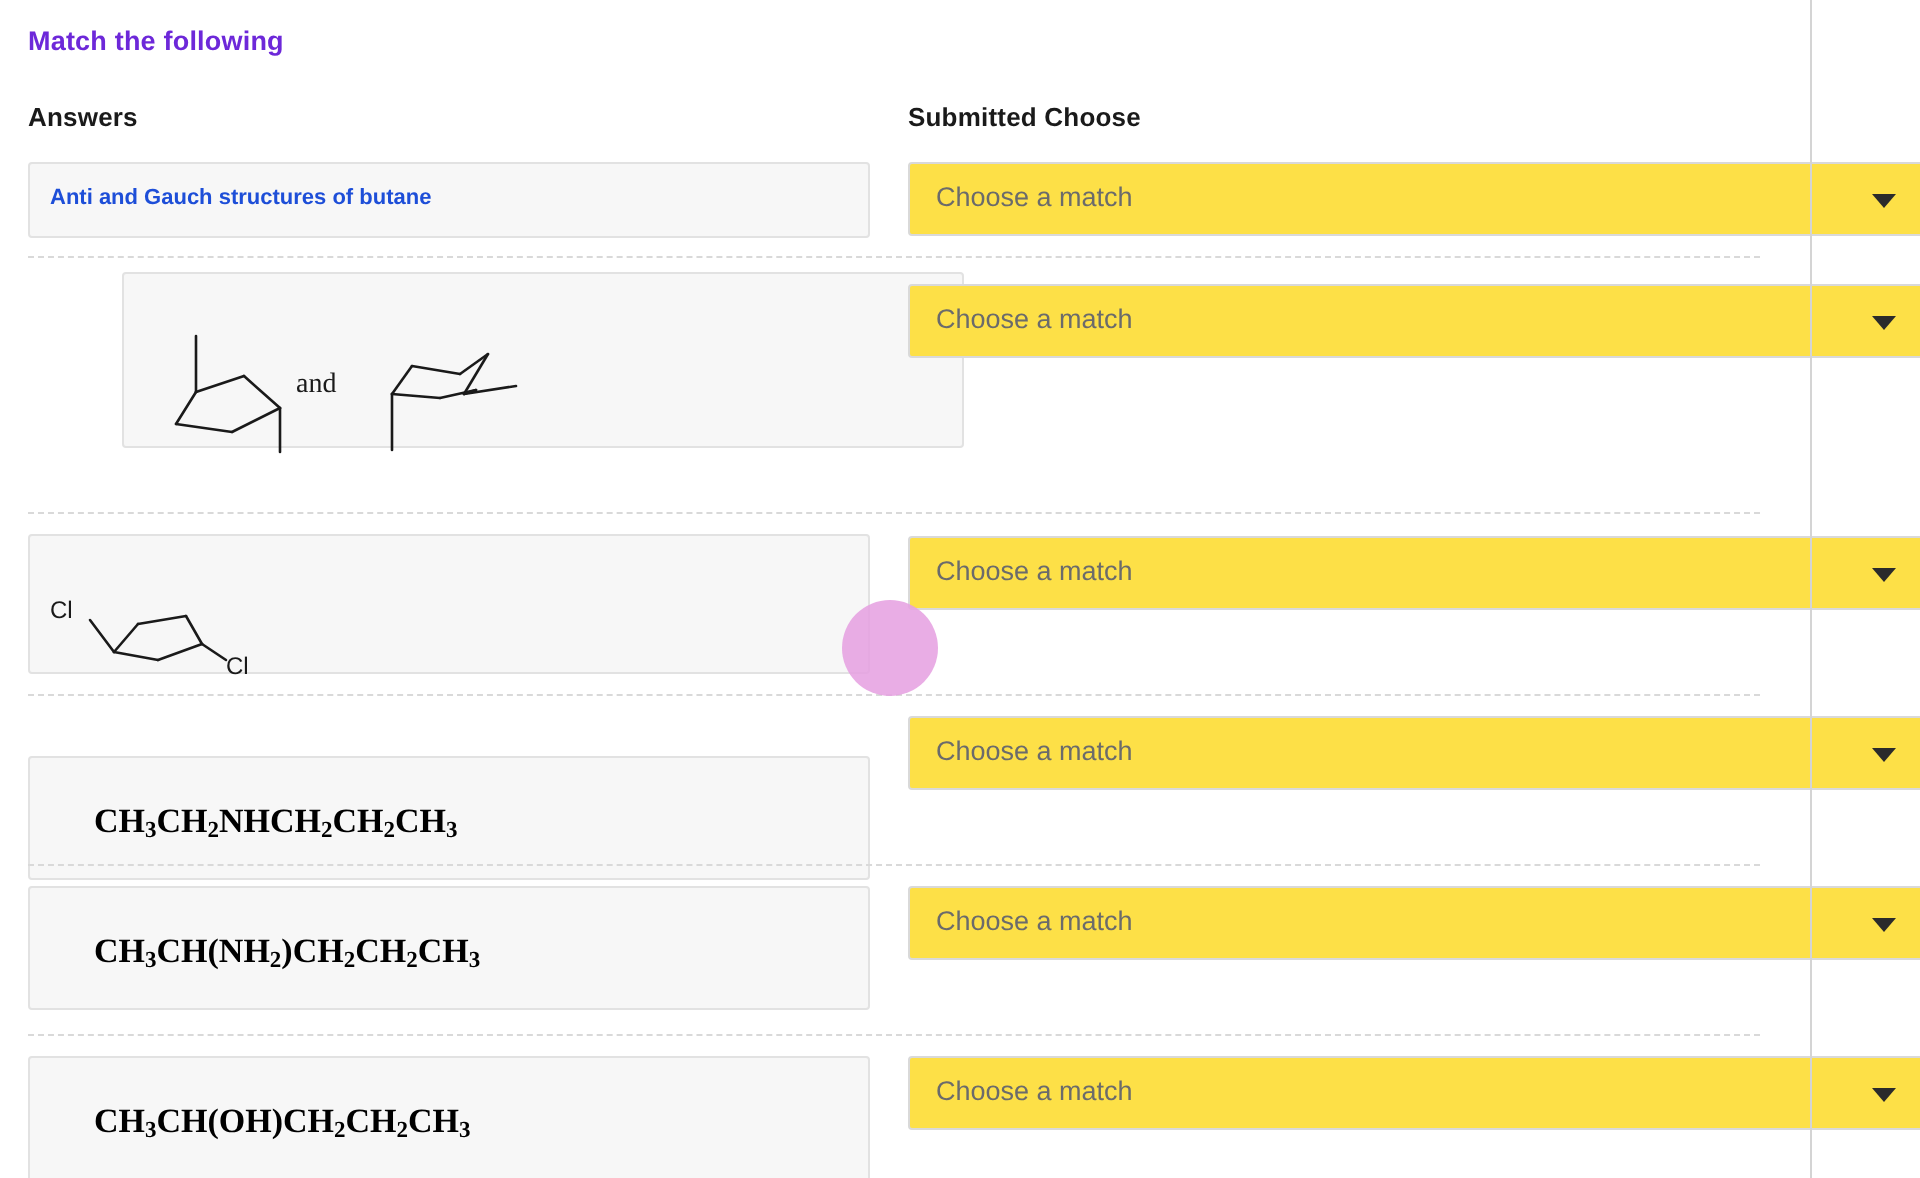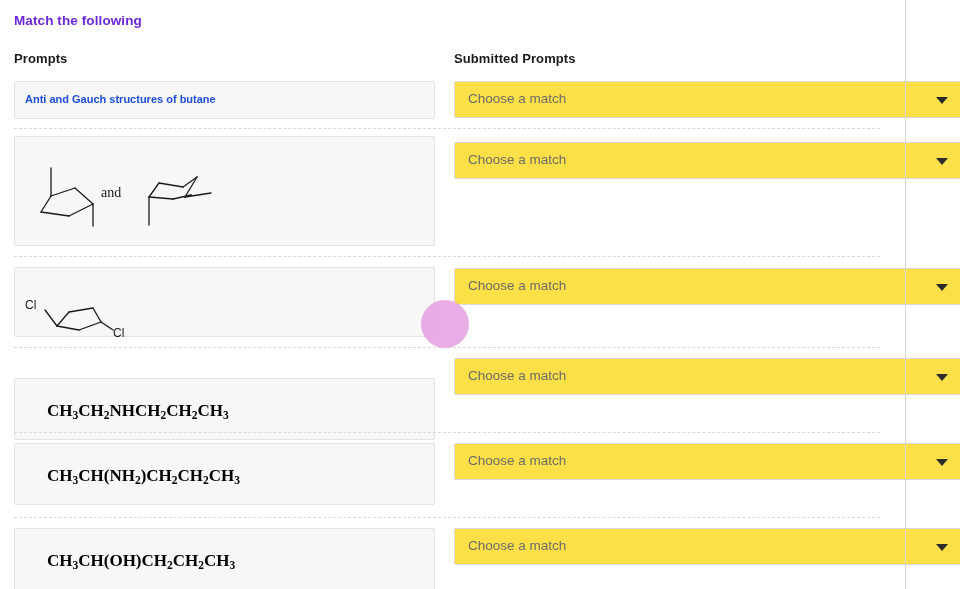--- a/index.html
+++ b/index.html
@@ -138,37 +138,37 @@
 </style>
 </head>
 <body>
 
 <div class="page">
 
   <div class="content">
 
     <div class="section-title">Match the following</div>
 
-    <div class="col-head prompts">Prompts</div>
-    <div class="col-head answers">Submitted Prompts</div>
+    <div class="col-head prompts">Answers</div>
+    <div class="col-head answers">Submitted Choose</div>
 
     <div class="row">
       <div class="prompt-box" style="top:81px; height:38px;">
         <div class="prompt-text" style="left:10px; top:11px;">Anti and Gauch structures of butane</div>
       </div>
       <div class="dropdown" style="top:81px;">
         <div class="label">Choose a match</div>
         <div class="caret"></div>
       </div>
     </div>
 
     <div class="sep" style="top:128px;"></div>
 
     <div class="row">
-      <div class="prompt-box" style="top:136px; height:110px;">
+      <div class="prompt-box" style="top:136px; height:88px;margin-left:47px;">
         <div class="struct" style="left:16px; top:25px;">
           <svg width="72" height="68" viewBox="0 0 72 68">
             <g stroke="#1a1a1a" stroke-width="1.3" fill="none" stroke-linecap="round">
               <path d="M20 6 L20 34"></path>
               <path d="M20 34 L44 26"></path>
               <path d="M44 26 L62 42"></path>
               <path d="M20 34 L10 50"></path>
               <path d="M10 50 L38 54"></path>
               <path d="M38 54 L62 42"></path>
               <path d="M62 42 L62 64"></path>

